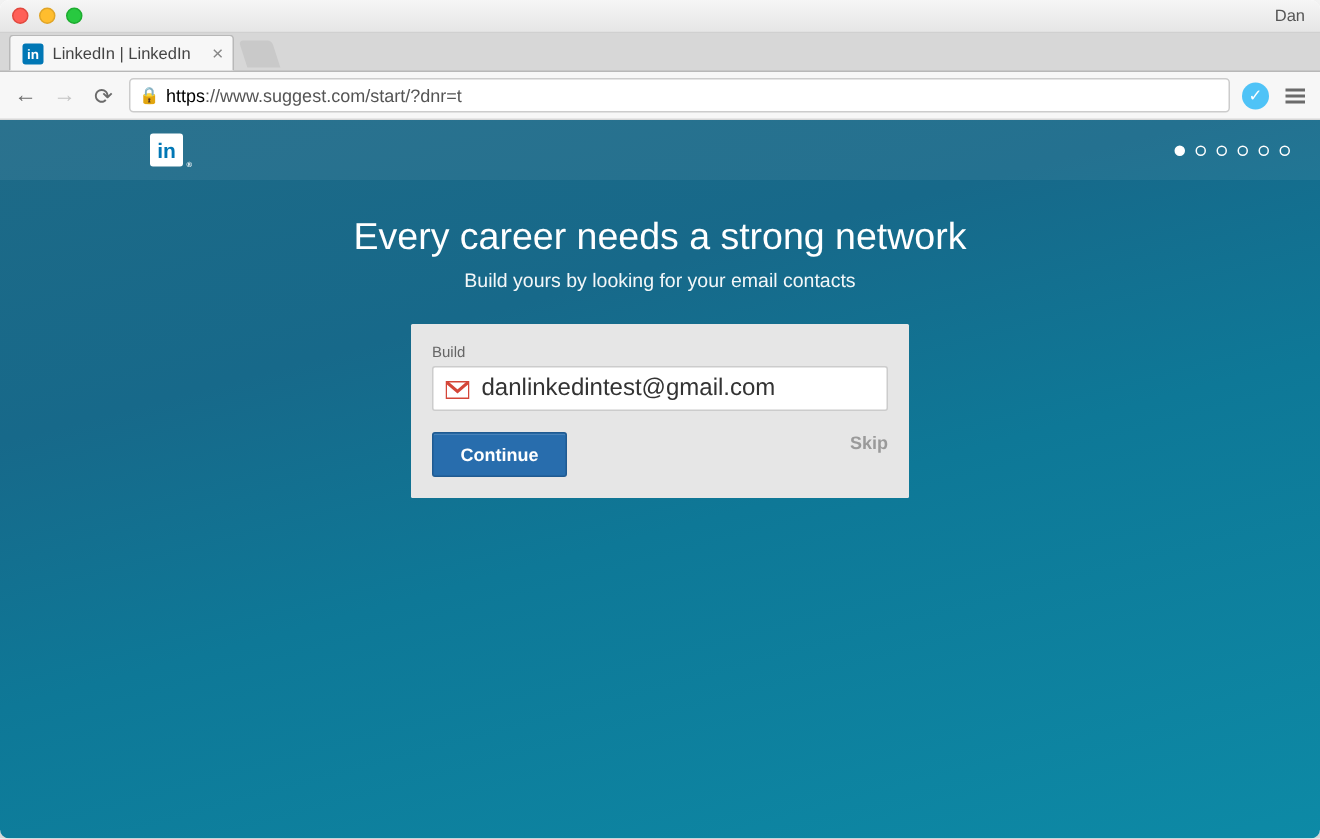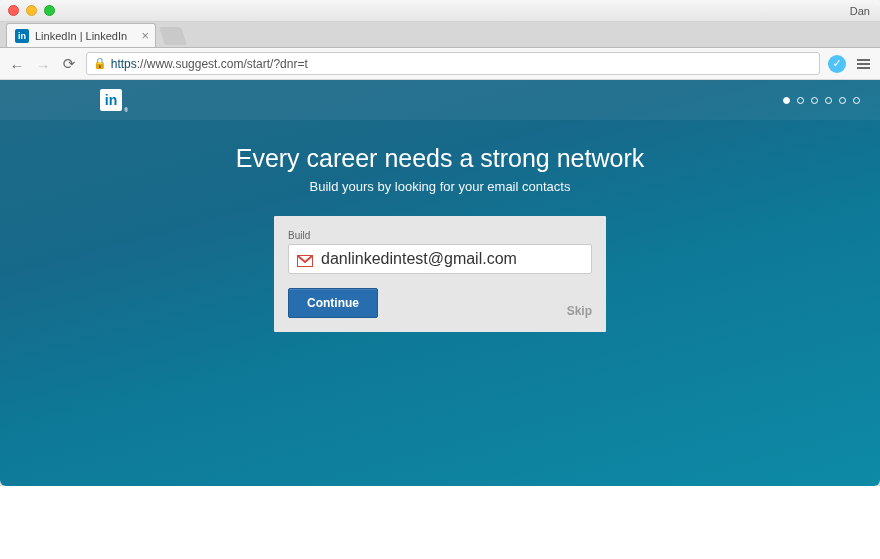--- a/index.html
+++ b/index.html
@@ -1,18 +1,18 @@
 <!DOCTYPE html>
 <html><head>
   <meta charset="utf-8">
   <style>
     * { margin: 0; padding: 0; box-sizing: border-box; }
     body { font-family: -apple-system, BlinkMacSystemFont, "Segoe UI", Arial, sans-serif; background: #fff; }
 
-    .window { width: 880px; height: 486px; background: #fff; border-radius: 6px; overflow: hidden; box-shadow: 0 20px 60px rgba(0,0,0,0.4); display: flex; flex-direction: column; }
+    .window { width: 880px; height: 559px; background: #fff; border-radius: 6px; overflow: hidden; box-shadow: 0 20px 60px rgba(0,0,0,0.4); display: flex; flex-direction: column; }
 
     
     .titlebar { height: 22px; background: linear-gradient(#f6f6f6, #e6e6e6); border-bottom: 1px solid #d0d0d0; display: flex; align-items: center; padding: 0 8px; position: relative; }
     .traffic { display: flex; gap: 7px; }
     .tl-btn { width: 11px; height: 11px; border-radius: 50%; }
     .tl-close { background: #ff5f57; border: 0.5px solid #e1493f; }
     .tl-min { background: #ffbd2e; border: 0.5px solid #e0a528; }
     .tl-max { background: #28c940; border: 0.5px solid #1dac2f; }
     .profile-name { position: absolute; right: 10px; font-size: 11px; color: #555; }
 
@@ -22,21 +22,21 @@
     .tab .favicon { width: 14px; height: 14px; background: #0077b5; border-radius: 2px; display: flex; align-items: center; justify-content: center; color: #fff; font-weight: bold; font-size: 9px; font-family: Arial; }
     .tab-close { position: absolute; right: 6px; font-size: 13px; color: #888; }
     .newtab { width: 22px; height: 18px; background: #c9c9c9; margin-left: 6px; border-radius: 3px 3px 0 0; transform: skewX(18deg); margin-bottom: 2px; }
 
     
     .toolbar { height: 32px; background: #f7f7f7; border-bottom: 1px solid #d8d8d8; display: flex; align-items: center; padding: 0 8px; gap: 8px; }
     .nav-btn { width: 18px; height: 18px; display: flex; align-items: center; justify-content: center; color: #6b6b6b; font-size: 15px; }
     .nav-btn.disabled { color: #c4c4c4; }
     .addr { flex: 1; height: 23px; background: #fff; border: 1px solid #ccc; border-radius: 3px; display: flex; align-items: center; padding: 0 6px; font-size: 12px; color: #333; gap: 4px; }
     .lock { color: #4caf50; font-size: 11px; }
-    .url-https { color: #0c4a6e; }
+    .url-https { color: #000000; }
     .url-rest { color: #555; }
     .ext-icon { width: 18px; height: 18px; border-radius: 50%; background: #4fc3f7; display: flex; align-items: center; justify-content: center; color: #fff; font-size: 11px; }
     .menu-icon { width: 18px; display: flex; flex-direction: column; gap: 2px; align-items: center; justify-content: center; }
     .menu-icon span { width: 13px; height: 2px; background: #6b6b6b; }
 
     
     .content { flex: 1; background: linear-gradient(165deg, #1e6a87 0%, #17698a 30%, #0e7897 55%, #0d8aa6 100%); display: flex; flex-direction: column; position: relative; }
 
     .topbar { height: 40px; background: rgba(255,255,255,0.06); display: flex; align-items: center; padding: 0 20px 0 100px; }
     .logo { width: 22px; height: 22px; background: #fff; border-radius: 2px; display: flex; align-items: center; justify-content: center; color: #0077b5; font-weight: 700; font-size: 14px; font-family: Arial; position: relative; }
@@ -50,21 +50,21 @@
     .hero p { font-size: 13px; font-weight: 300; opacity: 0.95; }
 
     .card { width: 332px; background: #e6e6e6; margin: 6px auto 0; padding: 14px 14px 14px; border-radius: 1px; }
     .field-label { font-size: 10px; color: #666; margin-bottom: 3px; }
     .email-input { width: 100%; height: 30px; background: #fff; border: 1px solid #ccc; border-radius: 2px; display: flex; align-items: center; padding: 0 8px; gap: 8px; }
     .gmail-icon { width: 16px; height: 12px; position: relative; }
     .gmail-icon svg { width: 16px; height: 12px; }
     .email-input input { border: none; outline: none; flex: 1; font-size: 16px; color: #333; background: transparent; }
     .helper { font-size: 10px; color: #777; margin-top: 10px; line-height: 1.4; }
     .helper a { color: #0077b5; text-decoration: none; }
-    .actions { display: flex; align-items: flex-end; margin-top: 14px; }
+    .actions { display: flex; align-items: flex-start; margin-top: 14px; }
     .btn-continue { background: #286dad; border: 1px solid #1f5a91; color: #fff; font-size: 12px; font-weight: 600; padding: 7px 18px; border-radius: 2px; cursor: pointer; box-shadow: inset 0 1px 0 rgba(255,255,255,0.15); }
     .btn-skip { margin-left: auto; color: #9a9a9a; font-size: 12px; font-weight: 600; cursor: pointer; }
   </style>
 </head>
 <body>
 
 <div class="window">
 
   <div class="titlebar">
     <div class="traffic">

